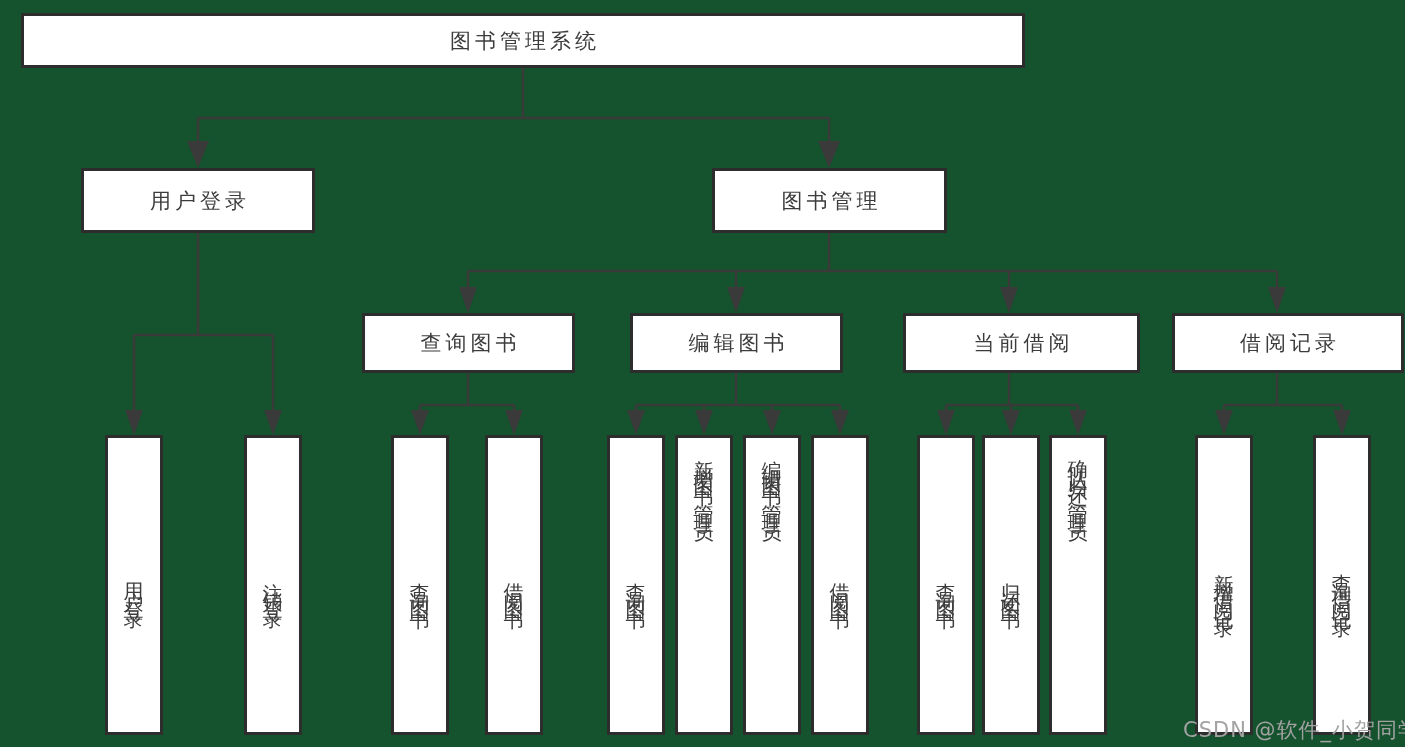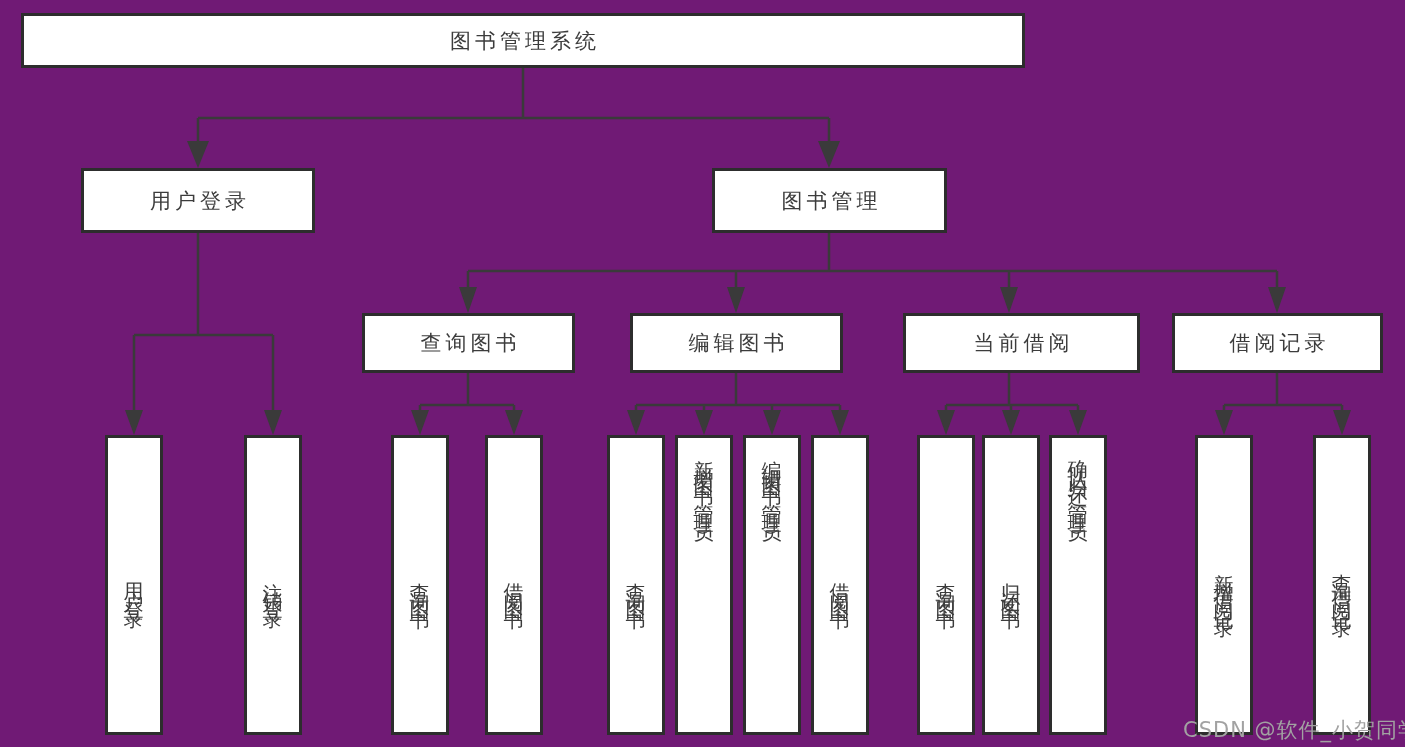--- a/index.html
+++ b/index.html
@@ -1,20 +1,20 @@
 <!DOCTYPE html>
 <html><head>
 <meta charset="utf-8">
 <style>
   html, body { margin: 0; padding: 0; background: #fff; }
   #canvas {
     position: relative;
     width: 1405px;
     height: 747px;
-    background: #701a75;
+    background: #14532d;
     font-family: "DejaVu Sans", sans-serif;
     overflow: hidden;
   }
   #connectors {
     position: absolute;
     left: 0; top: 0;
     z-index: 0;
   }
   .node {
     position: absolute;
@@ -125,21 +125,21 @@
 
   <div class="node h-node" style="left:362px; top:313px; width:213px; height:60px;">
     <span class="lbl">查询图书</span>
   </div>
   <div class="node h-node" style="left:630px; top:313px; width:213px; height:60px;">
     <span class="lbl">编辑图书</span>
   </div>
   <div class="node h-node" style="left:903px; top:313px; width:237px; height:60px;">
     <span class="lbl">当前借阅</span>
   </div>
-  <div class="node h-node" style="left:1172px; top:313px; width:211px; height:60px;">
+  <div class="node h-node" style="left:1172px; top:313px; width:232px; height:60px;">
     <span class="lbl">借阅记录</span>
   </div>
 
   <div class="node leaf" style="left:105px;">
     <span class="vtext">用户登录</span>
   </div>
   <div class="node leaf" style="left:244px;">
     <span class="vtext">注销登录</span>
   </div>
 

